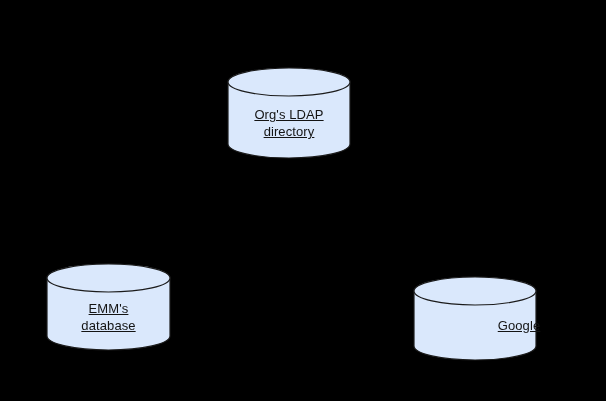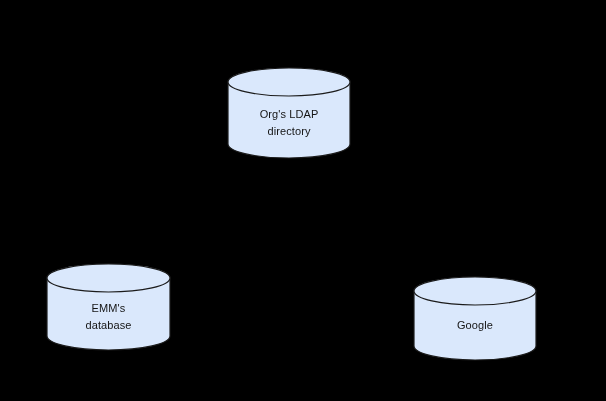--- a/index.html
+++ b/index.html
@@ -24,26 +24,27 @@
     left: 0;
     top: 0;
     overflow: visible;
   }
   .node-label {
     position: absolute;
     left: 0;
     width: 100%;
     text-align: center;
     color: #141414;
-    font-size: 11px;
+    font-size: 13px;
     line-height: 17px;
     letter-spacing: 0.1px;
     white-space: pre-line;
     pointer-events: none;
     font-family: "Liberation Sans", "DejaVu Sans", sans-serif;
+    text-decoration: underline;
   }
 </style>
 </head>
 <body>
 
 <div id="canvas" style="width: 606px; height: 401px; background: rgb(0, 0, 0);">
     <div class="node" style="left: 228px; top: 68px; width: 122px; height: 90px;">
       <svg width="122" height="90" viewBox="0 0 122 90">
         <path d="M 0 14 L 0 76 A 61 14 0 0 0 122 76 L 122 14 A 61 14 0 0 0 0 14 Z" fill="#dae8fc" stroke="#1b1b1b" stroke-width="1.2" stroke-linejoin="round"></path>
         <ellipse cx="61" cy="14" rx="61" ry="14" fill="#dae8fc" stroke="#1b1b1b" stroke-width="1.2"></ellipse>
@@ -57,15 +58,15 @@
         <ellipse cx="61.5" cy="14" rx="61.5" ry="14" fill="#dae8fc" stroke="#1b1b1b" stroke-width="1.2"></ellipse>
       </svg>
       <div class="node-label" style="top: 36px; color: rgb(20, 20, 20);">EMM's
 database</div>
     </div>
     <div class="node" style="left: 414px; top: 277px; width: 122px; height: 83px;">
       <svg width="122" height="83" viewBox="0 0 122 83">
         <path d="M 0 14 L 0 69 A 61 14 0 0 0 122 69 L 122 14 A 61 14 0 0 0 0 14 Z" fill="#dae8fc" stroke="#1b1b1b" stroke-width="1.2" stroke-linejoin="round"></path>
         <ellipse cx="61" cy="14" rx="61" ry="14" fill="#dae8fc" stroke="#1b1b1b" stroke-width="1.2"></ellipse>
       </svg>
-      <div class="node-label" style="top: 40px; color: rgb(20, 20, 20);">Google</div>
+      <div class="node-label" style="top: 40px; color: rgb(20, 20, 20); padding-left: 44px;">Google</div>
     </div>
   </div>
 
 </body></html>

